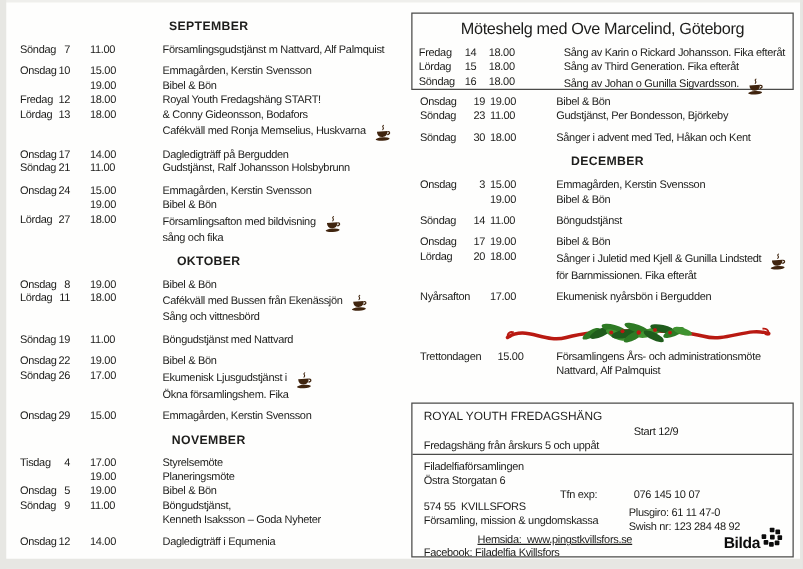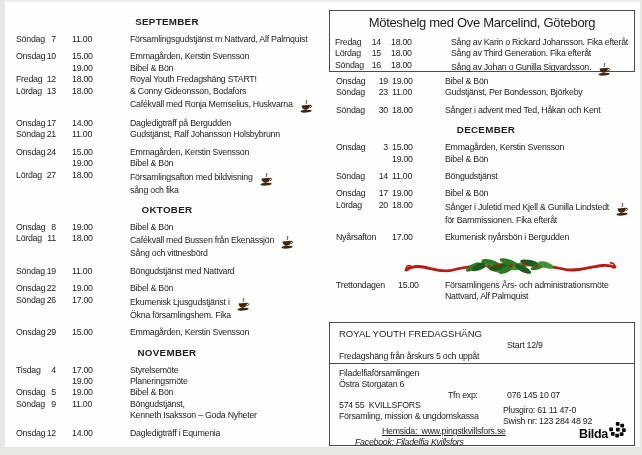--- a/index.html
+++ b/index.html
@@ -56,21 +56,21 @@
   .ib-divider{position:absolute; left:0; right:0; top:40px; border-top:1px solid var(--border);}
   .ib-a1{left:9px; top:45px;}
   .ib-a2{left:9px; top:56px;}
   .ib-a3{left:9px; top:77px;}
   .ib-tfn-label{left:118px; top:67px;}
   .ib-tfn-value{left:177px; top:67px;}
   .ib-kassa{left:9px; top:76px;margin-top:12px;}
   .ib-plusgiro{left:173px; top:82px;}
   .ib-swish{left:173px; top:93px;}
   .ib-hemsida{left:9px; top:103px; text-decoration:underline;margin-left:43px;}
-  .ib-facebook{left:25px; top:114px;font-style:italic;}
+  .ib-facebook{left:9px; top:114px;}
   .bilda{position:absolute; right:8px; bottom:4px; display:flex; align-items:flex-end;}
   .bilda-text{font-weight:bold; font-size:12.5px; letter-spacing:-0.3px; color:#0c0c0c;}
   .bilda svg{margin-left:1px; margin-bottom:3px;}
 </style>
 </head>
 <body>
 
 <div class="page">
 
   <div class="col left-col" id="left-col">

